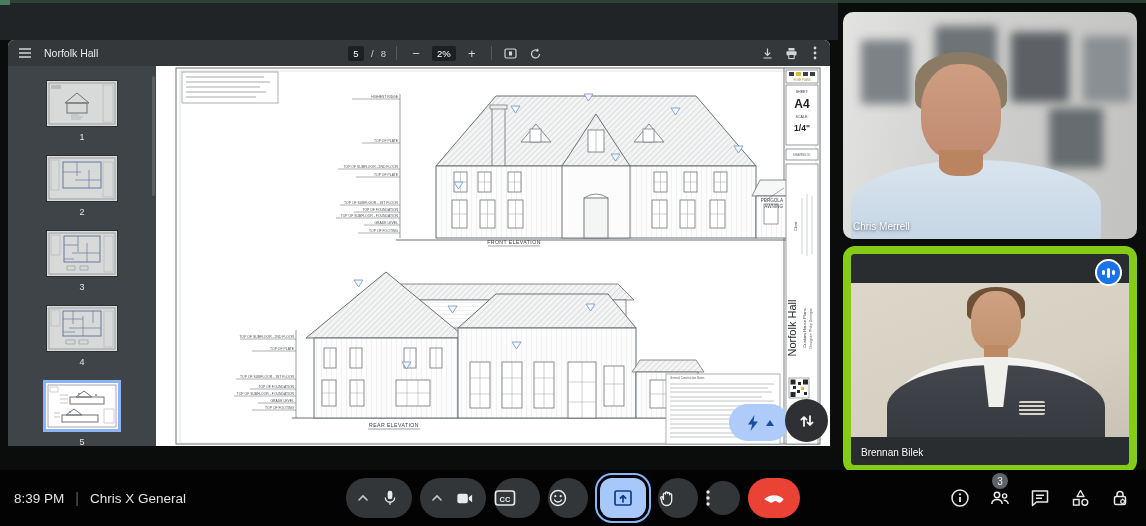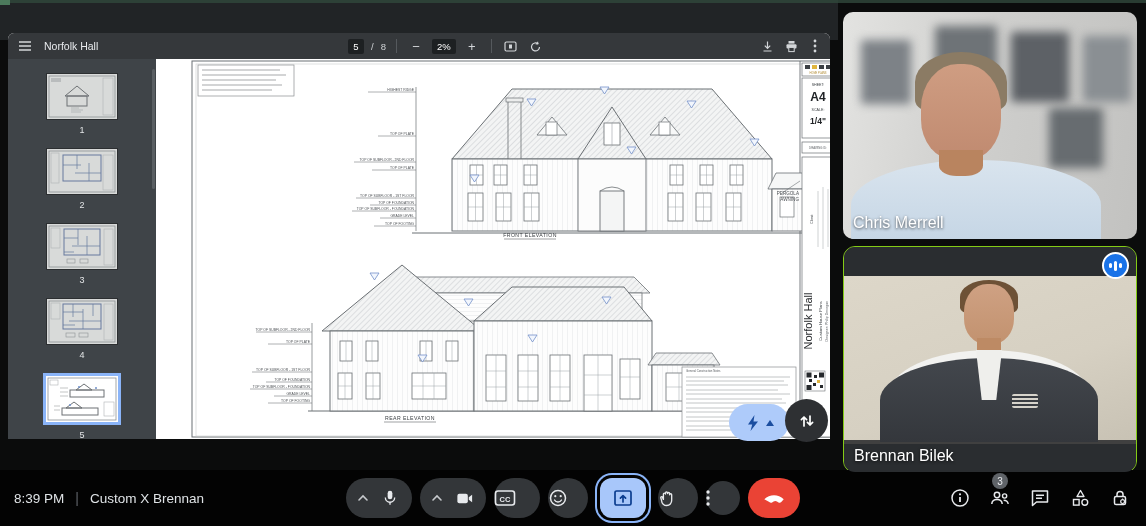--- a/index.html
+++ b/index.html
@@ -6,21 +6,21 @@
   html,body { width:1146px; height:526px; background:#000; overflow:hidden;
     font-family:"Liberation Sans", sans-serif; }
   .app { position:relative; width:1146px; height:526px; background:#0b0c0c; }
 
   
   .stage { position:absolute; left:0; top:0; width:838px; height:470px; background:#0b0c0c; }
   .top-band { position:absolute; left:0; top:0; width:838px; height:40px; background:#212426; }
   .top-edge { position:absolute; left:0; top:0; width:1146px; height:3px; background:#31493c; opacity:.8; }
   .corner-dot { position:absolute; left:0; top:0; width:10px; height:5px; background:#4c7a5c; }
 
-  .pdf-window { position:absolute; left:8px; top:33px; width:822px; height:406px;
+  .pdf-window { position:absolute; left:8px; top:40px; width:822px; height:406px;
     background:#fff; border-radius:6px 6px 0 0; overflow:hidden; display:flex; flex-direction:column; }
   .pdf-toolbar { height:26px; background:#35383b; display:flex; align-items:center;
     padding:0 8px; color:#e8eaed; flex:0 0 26px; position:relative; }
   .pdf-toolbar .tb-left { display:flex; align-items:center; gap:10px; }
   .pdf-title { font-size:10.5px; color:#e8eaed; }
   .tb-center { position:absolute; left:340px; display:flex; align-items:center; gap:7px; }
   .pagebox { background:#1d2022; color:#fff; font-size:9.5px; width:16px; height:15px;
     display:flex; align-items:center; justify-content:center; border-radius:2px; }
   .pagetotal { font-size:9.5px; color:#cfd2d5; }
   .tb-sep { width:1px; height:14px; background:#55595d; margin:0 3px; }
@@ -34,35 +34,35 @@
   .pdf-body { flex:1; display:flex; min-height:0; }
   .thumb-rail { width:148px; background:#3f4448; overflow:hidden; position:relative;
     display:flex; flex-direction:column; align-items:center; padding-top:14px; gap:13px; }
   .rail-scroll { position:absolute; right:1px; top:10px; width:3px; height:120px; background:#5a5f63; border-radius:2px; }
   .thumb-item { display:flex; flex-direction:column; align-items:center; gap:5px; cursor:pointer; }
   .thumb { width:72px; height:47px; background:#d8dad9; border:1px solid #2c2f31; }
   .thumb svg { display:block; }
   .thumb-item.selected .thumb { border:3px solid #8ab4f8; width:78px; height:52px; background:#fff; }
   .thumb-num { font-size:9px; color:#e3e5e7; }
 
-  .page-area { flex:1; background:#fff; position:relative; overflow:hidden;padding-left:16px; }
+  .page-area { flex:1; background:#fff; position:relative; overflow:hidden; }
   .page-area svg.sheet { display:block; }
 
   .zap-pill { position:absolute; left:729px; top:404px; width:60px; height:37px; background:#aecbfa;
     border-radius:19px; display:flex; align-items:center; justify-content:center; gap:5px; z-index:5; cursor:pointer; }
   .swap-btn { position:absolute; left:785px; top:399px; width:43px; height:43px; background:#2e3033;
     border-radius:50%; display:flex; align-items:center; justify-content:center; z-index:6; cursor:pointer; }
 
   
   .tiles { position:absolute; left:843px; top:0; width:294px; height:470px; }
   .tile { position:absolute; left:0; width:294px; height:227px; border-radius:10px; overflow:hidden; }
   .tile-1 { top:12px; background:linear-gradient(100deg,#e3e3e1 0%,#cfcfcd 45%,#c2c2c0 100%); }
-  .tile-2 { top:246px; border:1px solid #84cc16; background:#404040; border-radius:12px; }
+  .tile-2 { top:246px; border:8px solid #84cc16; background:#a21caf; border-radius:12px; }
   .frame { position:absolute; filter:blur(5px); border-radius:2px; }
-  .name-tag { position:absolute; left:10px; bottom:7px; color:#fff; font-size:16px;
+  .name-tag { position:absolute; left:10px; bottom:7px; color:#fff; font-size:10px;
     text-shadow:0 1px 3px rgba(0,0,0,.7); z-index:3; }
   .head { position:absolute; border-radius:46% 46% 42% 42%; }
   .hair { position:absolute; border-radius:50% 50% 20% 20%; }
   .shoulders { position:absolute; border-radius:50% 50% 0 0; }
   .video-strip { position:absolute; left:0; width:100%; background:#2a2d30; z-index:2; }
   .v-top { top:0; height:29px; }
   .v-bottom { bottom:0; height:28px; }
   .video-mid { position:absolute; left:0; top:29px; width:100%; height:164px;
     background:linear-gradient(160deg,#ddd7c9 0%,#d6d0c2 60%,#c8c2b4 100%); }
   .audio-ind { position:absolute; top:5px; right:7px; width:27px; height:27px; border-radius:50%;
@@ -524,21 +524,21 @@
           <i class="b3"></i>
         </div>
       <span class="name-tag">Brennan Bilek</span>
     </div>
   </div>
 
   <div class="control-bar">
     <div class="cb-left">
       <span>8:39 PM</span>
       <span class="cb-sep">|</span>
-      <span>Custom X Brennan</span>
+      <span>Chris X General</span>
     </div>
 
     <div class="cb-center">
       <div class="pill">
         <div class="chev">
           <svg width="12" height="8" viewBox="0 0 12 8">
               <path d="M2 6 6 2l4 4" fill="none" stroke="#c7cacd" stroke-width="1.6" stroke-linecap="round"></path>
             </svg>
         </div>
         <div class="main">

